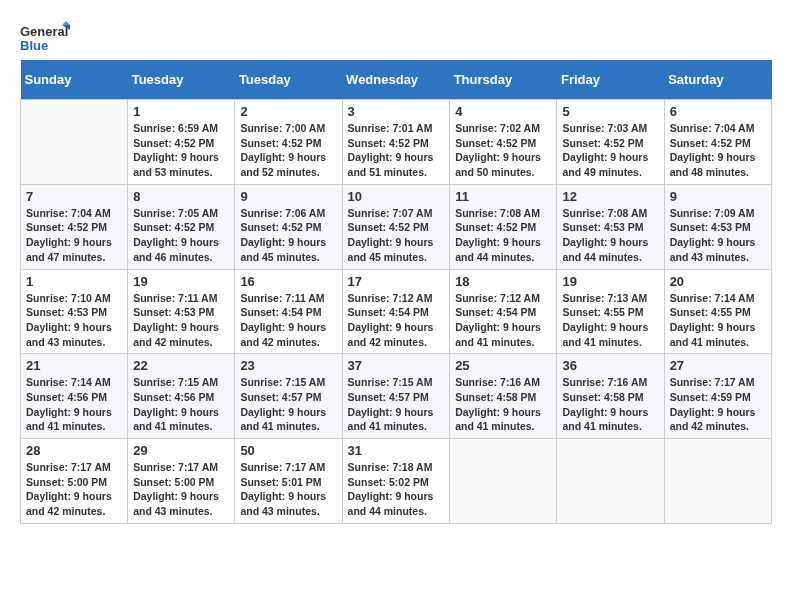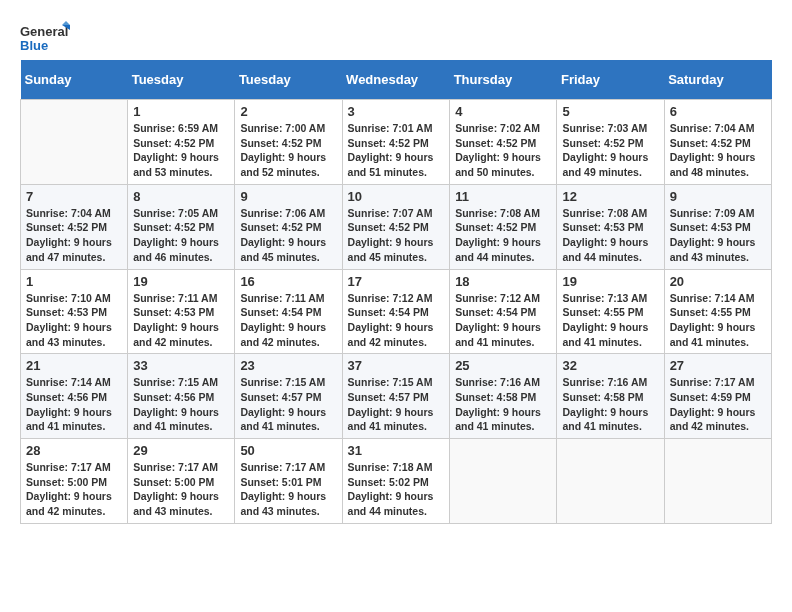--- a/index.html
+++ b/index.html
@@ -231,21 +231,21 @@
         </td>
       </tr>
       <tr>
         <td>
           <span class="day-number">21</span>
           <div class="day-info">
             Sunrise: 7:14 AM<br>Sunset: 4:56 PM<br>Daylight: 9 hours<br>and 41 minutes.
           </div>
         </td>
         <td>
-          <span class="day-number">33</span>
+          <span class="day-number">22</span>
           <div class="day-info">
             Sunrise: 7:15 AM<br>Sunset: 4:56 PM<br>Daylight: 9 hours<br>and 41 minutes.
           </div>
         </td>
         <td>
           <span class="day-number">23</span>
           <div class="day-info">
             Sunrise: 7:15 AM<br>Sunset: 4:57 PM<br>Daylight: 9 hours<br>and 41 minutes.
           </div>
         </td>
@@ -255,21 +255,21 @@
             Sunrise: 7:15 AM<br>Sunset: 4:57 PM<br>Daylight: 9 hours<br>and 41 minutes.
           </div>
         </td>
         <td>
           <span class="day-number">25</span>
           <div class="day-info">
             Sunrise: 7:16 AM<br>Sunset: 4:58 PM<br>Daylight: 9 hours<br>and 41 minutes.
           </div>
         </td>
         <td>
-          <span class="day-number">32</span>
+          <span class="day-number">36</span>
           <div class="day-info">
             Sunrise: 7:16 AM<br>Sunset: 4:58 PM<br>Daylight: 9 hours<br>and 41 minutes.
           </div>
         </td>
         <td>
           <span class="day-number">27</span>
           <div class="day-info">
             Sunrise: 7:17 AM<br>Sunset: 4:59 PM<br>Daylight: 9 hours<br>and 42 minutes.
           </div>
         </td>

